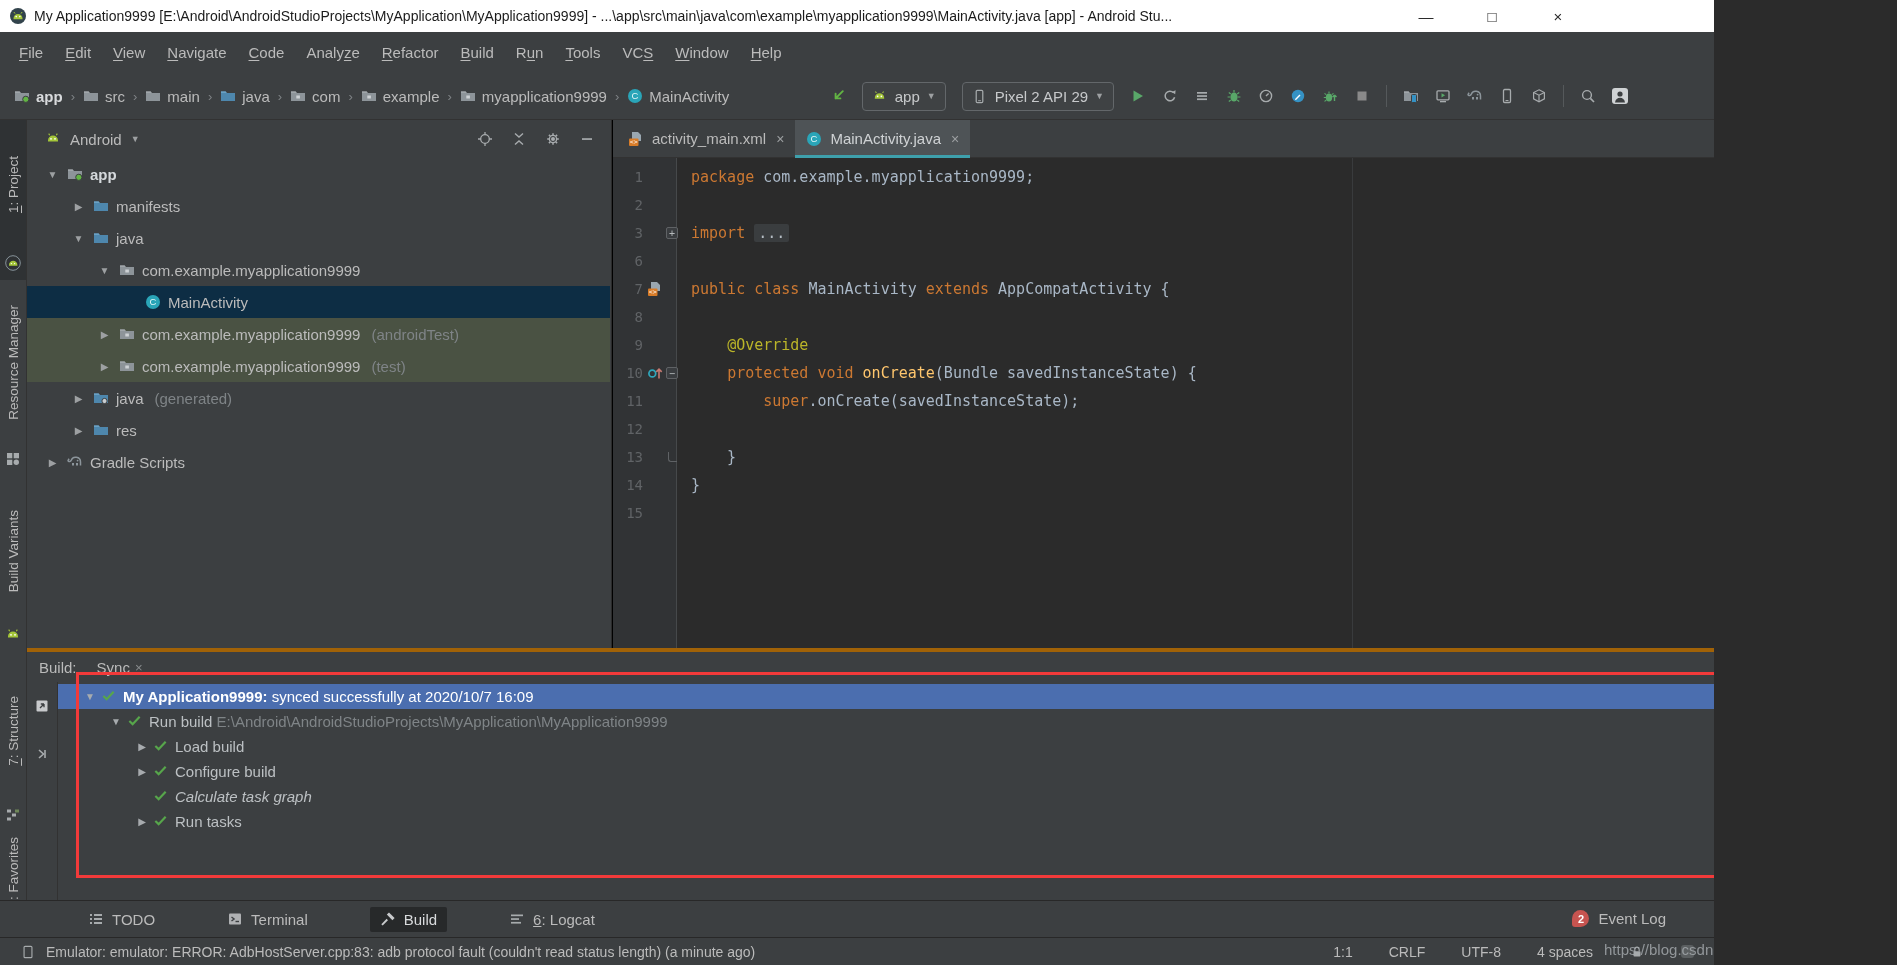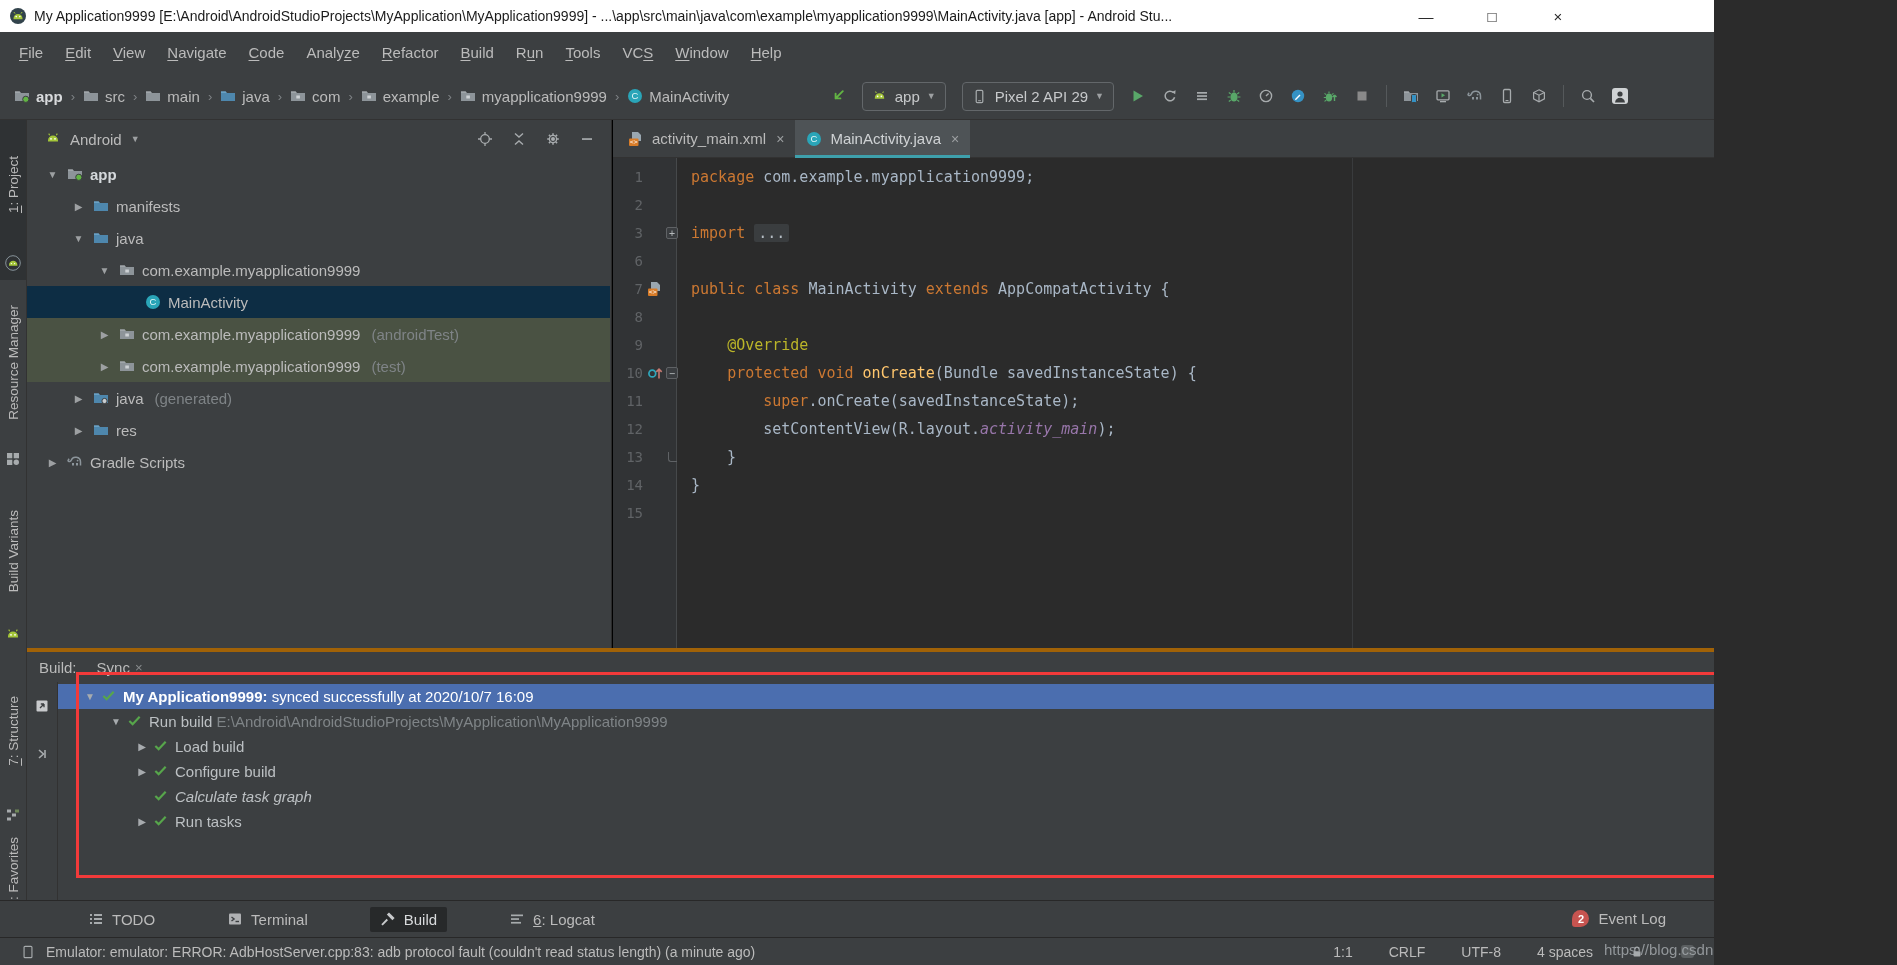--- a/index.html
+++ b/index.html
@@ -720,21 +720,20 @@
         <div class="cl">
           <span class="ln">11</span>
           <span class="gico"></span>
           <span class="gfold"></span>
           <span class="ctext"><span class="tok-pl">        </span><span class="tok-kw">super</span><span class="tok-pl">.onCreate(savedInstanceState);</span></span>
         </div>
         <div class="cl">
           <span class="ln">12</span>
           <span class="gico"></span>
           <span class="gfold"></span>
-          <span class="ctext"><span class="tok-pl">        setContentView(R.layout.</span><span class="tok-fld">activity_main</span><span class="tok-pl">);</span></span>
         </div>
         <div class="cl">
           <span class="ln">13</span>
           <span class="gico"></span>
           <span class="gfold">
             <span class="fend"></span>
           </span>
           <span class="ctext"><span class="tok-pl">    }</span></span>
         </div>
         <div class="cl">

